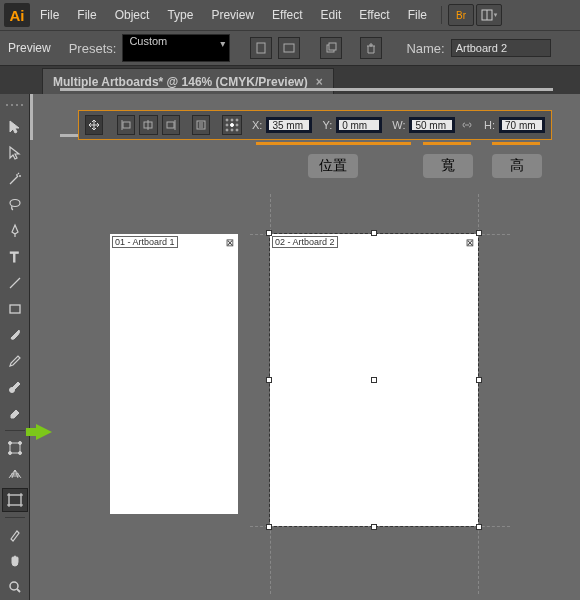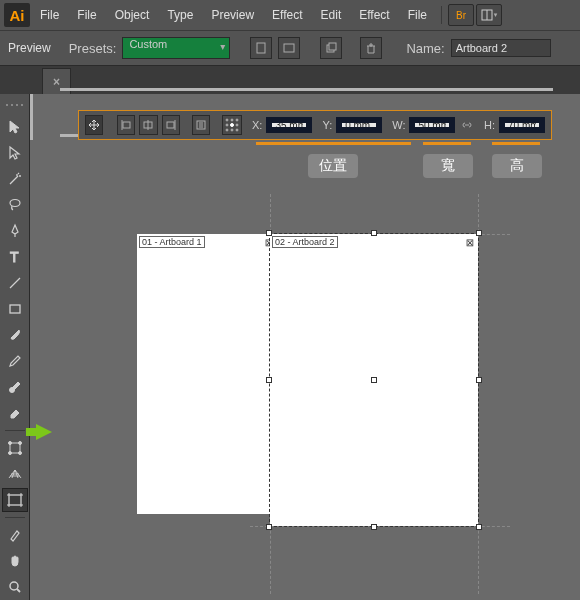--- a/index.html
+++ b/index.html
@@ -10,21 +10,21 @@
 .ai-logo { width: 26px; height: 24px; background: #2a2a2a; color: #ff9a00; display: flex; align-items: center; justify-content: center; font-weight: bold; font-size: 15px; border-radius: 2px; }
 .menu-item { color: #e0e0e0; font-size: 12px; padding: 4px 8px; cursor: pointer; }
 .menu-divider { width: 1px; height: 18px; background: #3a3a3a; margin: 0 4px; }
 .menu-iconbtn { width: 26px; height: 22px; background: #4a4a4a; border: 1px solid #2a2a2a; border-radius: 2px; display: flex; align-items: center; justify-content: center; color: #ccc; font-size: 10px; }
 .menu-iconbtn.orange { color: #ff9a00; }
 
 
 .controlbar { height: 36px; background: #535353; border-top: 1px solid #3a3a3a; border-bottom: 1px solid #2a2a2a; display: flex; align-items: center; padding: 0 8px; gap: 6px; }
 .cb-label { color: #ccc; font-size: 13px; }
 .cb-tool-label { color: #e0e0e0; font-size: 12px; padding-right: 12px; }
-.cb-select { background: #15803d; border: 1px solid #2a2a2a; color: #ccc; font-size: 11px; height: 22px; padding: 0 18px 0 6px; position: relative; width: 108px; }
+.cb-select { background: #000000; border: 1px solid #2a2a2a; color: #ccc; font-size: 11px; height: 28px; padding: 0 18px 0 6px; position: relative; width: 108px; }
 .cb-select::after { content: "▾"; position: absolute; right: 4px; top: 3px; font-size: 10px; color: #aaa; }
 .cb-iconbtn { width: 22px; height: 22px; background: #4a4a4a; border: 1px solid #2a2a2a; display: flex; align-items: center; justify-content: center; color: #aaa; font-size: 11px; }
 .cb-input { background: #424242; border: 1px solid #2a2a2a; color: #e0e0e0; font-size: 11px; height: 18px; width: 100px; padding: 0 4px; }
 
 
 .doctab-row { height: 28px; background: #3a3a3a; display: flex; align-items: flex-end; padding-left: 42px; }
 .doctab { height: 26px; background: #535353; border-top: 1px solid #2a2a2a; border-left: 1px solid #2a2a2a; border-right: 1px solid #2a2a2a; padding: 0 10px; display: flex; align-items: center; gap: 8px; color: #ccc; font-size: 12px; font-weight: bold; }
 .doctab-close { color: #aaa; font-size: 12px; }
 
 
@@ -37,29 +37,29 @@
 .tool-grip { width: 20px; height: 4px; display: flex; justify-content: space-around; margin-bottom: 4px; }
 .tool-grip span { width: 2px; height: 2px; background: #888; }
 
 .canvas-area { position: absolute; left: 30px; top: 0; right: 0; bottom: 0; background: #6a6a6a; }
 
 
 .options-box { position: absolute; left: 48px; top: 16px; right: 28px; height: 30px; border: 1px solid #d98b1a; background: #535353; display: flex; align-items: center; padding: 0 6px; gap: 4px; }
 .opt-btn { width: 20px; height: 20px; border: 1px solid #2a2a2a; background: #4a4a4a; display: flex; align-items: center; justify-content: center; color: #aaa; font-size: 9px; }
 .opt-btn.dark { background: #3a3a3a; color: #eee; }
 .opt-field-label { color: #ccc; font-size: 11px; margin-left: 6px; }
-.opt-field { background: #e8e8e8; border: 6px solid #0f172a; color: #222; font-size: 10px; height: 16px; width: 46px; padding: 0 3px; }
+.opt-field { background: #e8e8e8; border: 3px solid #0f172a; color: #222; font-size: 10px; height: 16px; width: 46px; padding: 0 3px; }
 .opt-link { width: 16px; height: 16px; display: flex; align-items: center; justify-content: center; color: #aaa; font-size: 10px; }
 .underline-group { position: absolute; top: 48px; height: 3px; background: #e8901a; }
 .ul1 { left: 296px; width: 128px; }
 .ul2 { left: 434px; width: 46px; }
 .ul3 { left: 492px; width: 46px; }
 
 
-.annot { position: absolute; top: 60px; height: 24px; background: #868686; border-radius: 4px; display: flex; align-items: center; justify-content: center; color: #ffffff; font-size: 14px; }
+.annot { position: absolute; top: 60px; height: 24px; background: #868686; border-radius: 4px; display: flex; align-items: center; justify-content: center; color: #000000; font-size: 14px; }
 .annot.a1 { left: 300px; width: 50px; }
 .annot.a2 { left: 428px; width: 50px; }
 .annot.a3 { left: 490px; width: 50px; }
 
 
 .green-arrow { position: absolute; left: 38px; top: 320px; width: 0; height: 0; border-top: 8px solid transparent; border-bottom: 8px solid transparent; border-right: 16px solid #7cc71a; }
 .green-arrow::after { content: ""; position: absolute; left: 16px; top: -4px; width: 10px; height: 8px; background: #7cc71a; }
 
 
 .ruler-guide-h { position: absolute; left: 0; right: 0; border-top: 1px dashed #888; height: 0; }
@@ -131,20 +131,21 @@
         <path d="M3 4 L3 11 L9 11 L9 4 M2 4 L10 4 M5 2 L7 2 L7 4 L5 4 Z" fill="none" stroke="#aaa"></path>
       </svg>
     </div>
   <div style="width:12px"></div>
   <span class="cb-label">Name:</span>
   <input class="cb-input" value="Artboard 2" style="">
 </div>
 
 <div class="doctab-row">
   <div class="doctab">
+    <span>Multiple Artboards* @ 146% (CMYK/Preview)</span>
     <span class="doctab-close">×</span>
   </div>
 </div>
 
 <div class="main">
 
   <div class="toolpanel">
     <div class="tool-grip">
         <span></span>
         <span></span>
@@ -337,21 +338,21 @@
 
     <div class="annot a1" style="left:278px">位置</div>
     <div class="annot a2" style="left:393px">寬</div>
     <div class="annot a3" style="left:462px">高</div>
 
     <div class="ruler-guide-v" style="left:240px; top:100px; height:400px;"></div>
     <div class="ruler-guide-v" style="left:448px; top:100px; height:400px;"></div>
     <div class="ruler-guide-h" style="top:140px; left:220px; width:260px;"></div>
     <div class="ruler-guide-h" style="top:432px; left:220px; width:260px;"></div>
 
-    <div class="artboard" style="left:107px; top:140px; width:140px; height:280px;">
+    <div class="artboard" style="left:80px; top:140px; width:128px; height:280px;">
       <div class="ab-label">01 - Artboard 1</div>
       <div class="ab-close">⊠</div>
     </div>
 
     <div class="artboard" style="left:240px; top:140px; width:208px; height:292px;">
       <div class="ab-label">02 - Artboard 2</div>
       <div class="ab-close">⊠</div>
     </div>
     <div class="ab-selected" style="left:240px; top:140px; width:208px; height:292px;">
       <div class="handle h-tl"></div>

